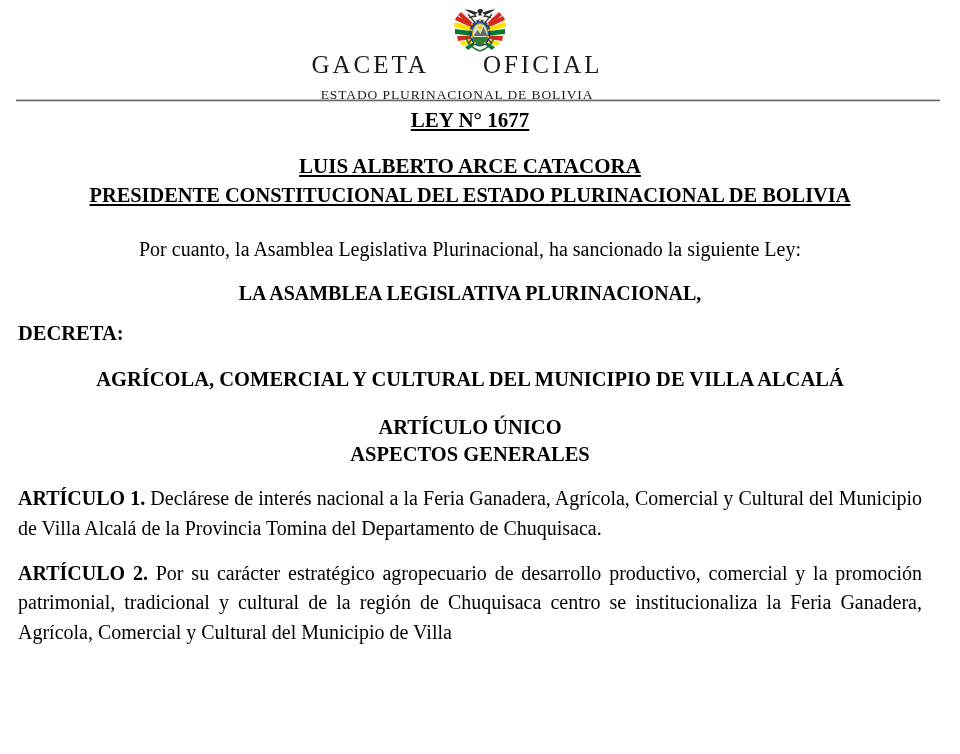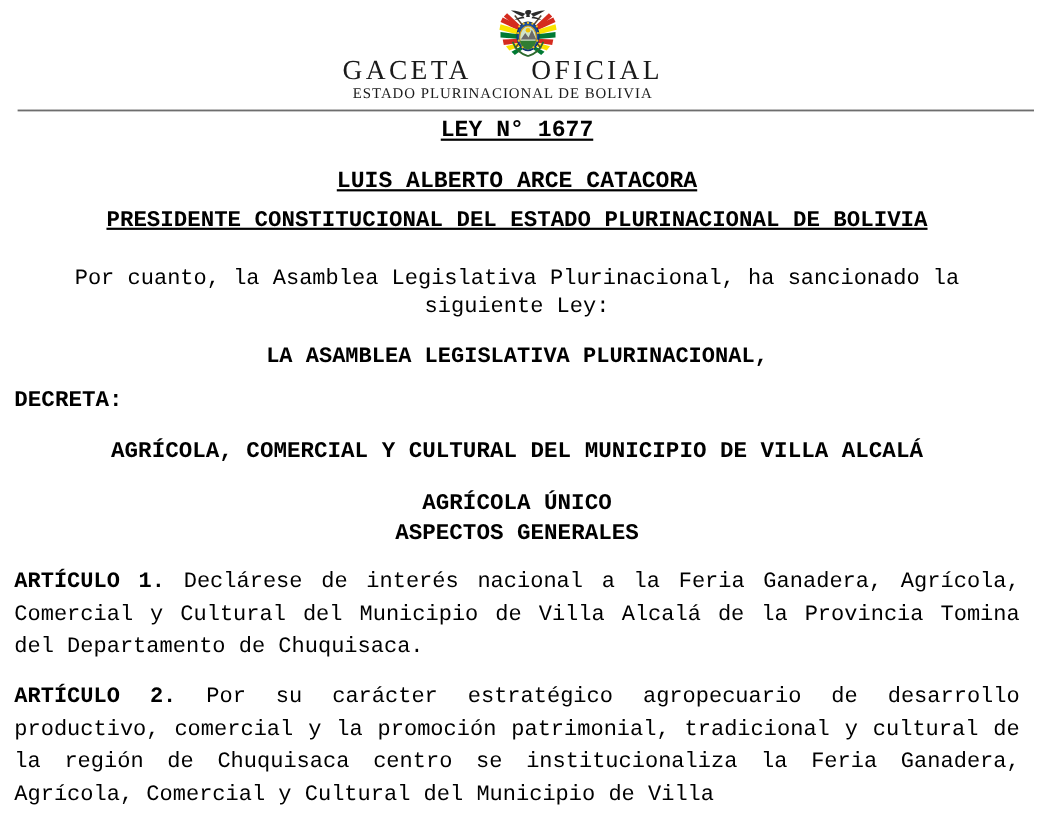--- a/index.html
+++ b/index.html
@@ -44,60 +44,59 @@
     color: #1a1a1a;
     line-height: 1.0;
     white-space: pre;
     font-weight: 400;
   }
   .gaceta-sub {
     font-size: 13.5px;
     letter-spacing: 0.9px;
     color: #1a1a1a;
     line-height: 1.2;
-    margin-top: 0;
+    margin-top: 10px;
     font-weight: 400;
   }
   .rule {
     position: absolute;
     left: 16px;
     top: 99px;
     width: 924px;
     height: 3px;
     background: linear-gradient(to bottom,
                 #ffffff 0%,
                 #9a9a9a 28%,
                 #6a6a6a 50%,
                 #bdbdbd 75%,
                 #ffffff 100%);
   }
 
   
   .doc {
     position: relative;
-    padding: 0 13px;
+    padding: 0 18px;
     box-sizing: border-box;
     width: 940px;
-    font-family: Liberation Mono, monospace;
   }
 
   .ctr { text-align: center; }
   .lft { text-align: left; }
 
   .t-head {
     font-weight: bold;
     font-size: 21px;
     line-height: 1.34;
   }
   .u { text-decoration: underline; text-underline-offset: 2px; }
 
   .ley-num  { margin-top: 10px; }
   .ley-date { margin-top: 3px; }
   .prez-name{ margin-top: 18px; }
-  .prez-role{ margin-top: 7px; font-size: 20.4px; }
+  .prez-role{ margin-top: 2px; font-size: 20.4px; }
 
   .por-cuanto {
     margin-top: 26px;
     font-size: 20px;
     line-height: 1.3;
     font-weight: 400;
   }
 
   .asamblea {
     margin-top: 20px;
@@ -223,21 +222,21 @@
 
   <div class="asamblea ctr">LA ASAMBLEA LEGISLATIVA PLURINACIONAL,</div>
 
   <div class="decreta lft">DECRETA:</div>
 
   <div class="law-title ctr">
     <div>AGRÍCOLA, COMERCIAL Y CULTURAL DEL MUNICIPIO DE VILLA ALCALÁ</div>
   </div>
 
   <div class="cap ctr">
-    <div>AGRÍCOLA ÚNICO</div>
+    <div>ARTÍCULO ÚNICO</div>
     <div>ASPECTOS GENERALES</div>
   </div>
 
   <div class="article">
     <span class="lbl">ARTÍCULO 1.</span><span> Declárese de interés nacional a la Feria Ganadera, Agrícola, Comercial y Cultural del Municipio de Villa Alcalá de la Provincia Tomina del Departamento de Chuquisaca.</span>
   </div>
 
   <div class="article">
     <span class="lbl">ARTÍCULO 2.</span><span> Por su carácter estratégico agropecuario de desarrollo productivo, comercial y la promoción patrimonial, tradicional y cultural de la región de Chuquisaca centro se institucionaliza la Feria Ganadera, Agrícola, Comercial y Cultural del Municipio de Villa</span>
   </div>

